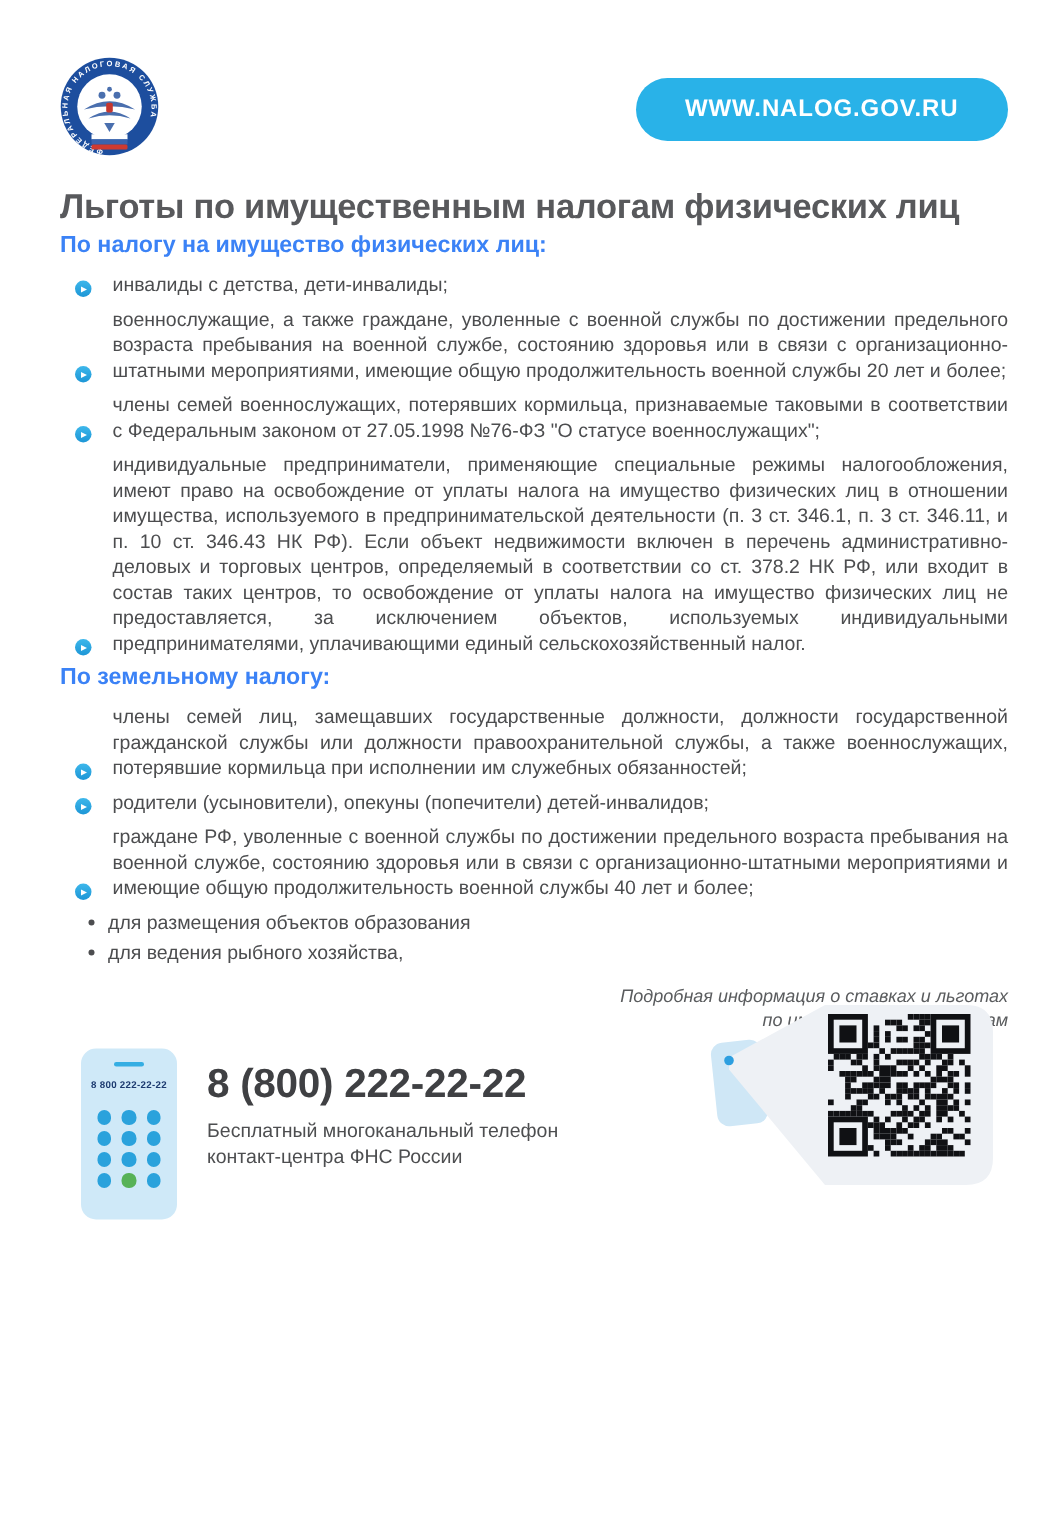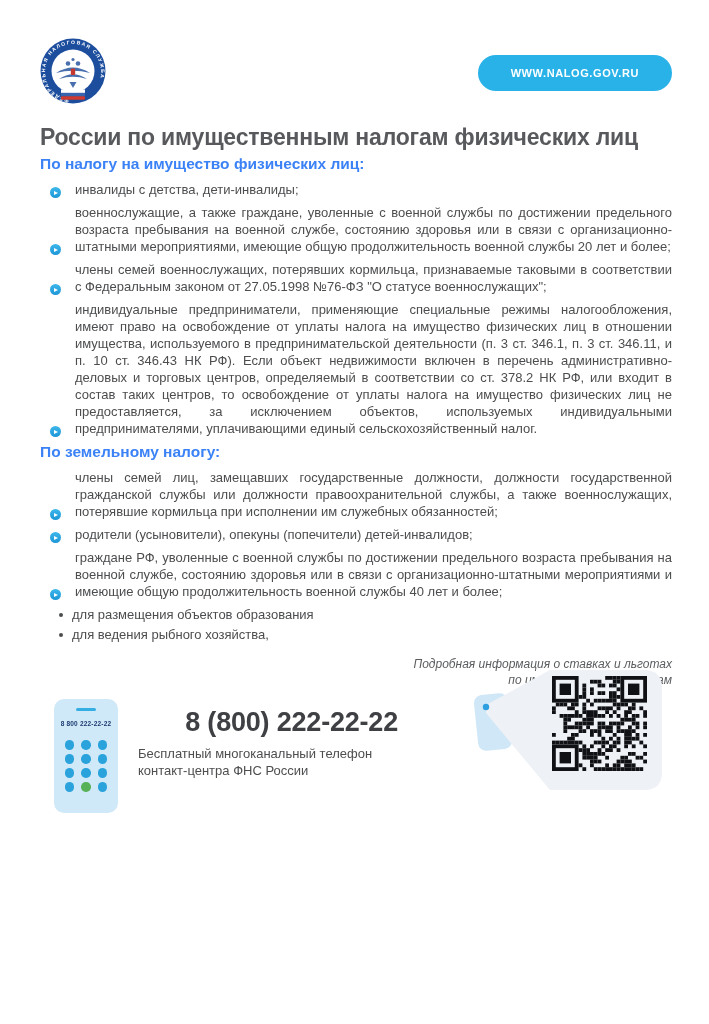--- a/index.html
+++ b/index.html
@@ -6,21 +6,21 @@
   body { background:#ffffff; font-family:"Liberation Sans", sans-serif; }
   .page { position:relative; width:709px; height:1024px; margin:0 auto; background:#fff;
           overflow:hidden; padding:38px 37px 0 40px; }
 
   
   .header { display:flex; align-items:center; height:70px; }
   .logo { width:68px; height:70px; flex:none; }
   .org-name { margin-left:14px; font-size:11.5px; font-weight:bold; color:#1e3c74;
               line-height:1.3; letter-spacing:.3px; }
   .site-btn { margin-left:auto; background:#29b2e8; color:#fff; border:none; cursor:pointer;
-              font-family:inherit; font-size:11px; font-weight:bold; letter-spacing:.6px;
+              font-family:inherit; font-size:16px; font-weight:bold; letter-spacing:.6px;
               padding:12px 33px; border-radius:22px; }
 
   
   .title { margin-top:16px; font-size:23px; font-weight:bold; color:#58595c; letter-spacing:-.2px; }
   .section-heading { margin-top:4px; margin-bottom:8px; font-size:15.5px; font-weight:bold; color:#3b82f6; }
   .bullet-item { display:flex; padding-left:10px; margin-bottom:6px;align-items:flex-end; }
   .bullet-item-icon { flex:none; width:11px; height:11px; border-radius:50%;
         background:linear-gradient(180deg,#3db7eb 0%,#1d96d6 100%);
         margin:3px 14px 0 0; display:flex; align-items:center; justify-content:center; }
   .bullet-item-icon::after { content:''; display:block; margin-left:1px;
@@ -38,21 +38,21 @@
   
   .footer { position:relative; margin-top:6px; height:160px; }
   .phone-contact { display:flex; align-items:flex-start; gap:20px; padding-left:14px; padding-top:4px; }
   .phone-icon { flex:none; width:64px; height:114px; background:#cfe9f8; border-radius:10px; padding-top:9px; }
   .phone-speaker { width:20px; height:3.5px; background:#35aee3; border-radius:2px; margin:0 auto 9px; }
   .phone-screen-text { font-size:6.5px; font-weight:bold; color:#1c3a70; text-align:center; letter-spacing:.2px; }
   .keypad { display:grid; grid-template-columns:repeat(3,9.5px); gap:4.5px 7px;
             width:max-content; margin:13px auto 0; }
   .keypad-dot { width:9.5px; height:9.5px; border-radius:50%; background:#2aa2dc; }
   .keypad-dot.green { background:#57b257; }
-  .phone-number { font-size:27px; font-weight:800; color:#3f4043; letter-spacing:-.2px; margin-top:8px;text-align:right; }
+  .phone-number { font-size:27px; font-weight:800; color:#3f4043; letter-spacing:-.2px; margin-top:8px; }
   .phone-caption { font-size:13px; line-height:1.35; color:#4d4e50; margin-top:7px; max-width:260px; }
   .qr-area { position:absolute; right:-13px; top:-32px; width:235px; height:150px; }
 </style>
 </head>
 <body>
 
 <div class="page">
 
   <div class="header">
     <svg class="logo" viewBox="0 0 68 70">
@@ -75,21 +75,21 @@
       </g>
       <g>
         <rect x="21" y="51.5" width="24" height="3.4" fill="#ffffff"></rect>
         <rect x="21" y="54.9" width="24" height="3.4" fill="#3a63ae"></rect>
         <rect x="21" y="58.3" width="24" height="3.4" rx="1" fill="#cf3a30"></rect>
       </g>
     </svg>
     <button class="site-btn">WWW.NALOG.GOV.RU</button>
   </div>
 
-  <div class="title">России по имущественным налогам физических лиц</div>
+  <div class="title">Льготы по имущественным налогам физических лиц</div>
 
   <div class="section-heading">По налогу на имущество физических лиц:</div>
   <div class="bullet-list">
       <div class="bullet-item">
         <span class="bullet-item-icon"></span>
         <span class="bullet-item-text">инвалиды с детства, дети-инвалиды;</span>
       </div>
       <div class="bullet-item">
         <span class="bullet-item-icon"></span>
         <span class="bullet-item-text">военнослужащие, а также граждане, уволенные с военной службы по достижении предельного возраста пребывания на военной службе, состоянию здоровья или в связи с организационно-штатными мероприятиями, имеющие общую продолжительность военной службы 20 лет и более;</span>

